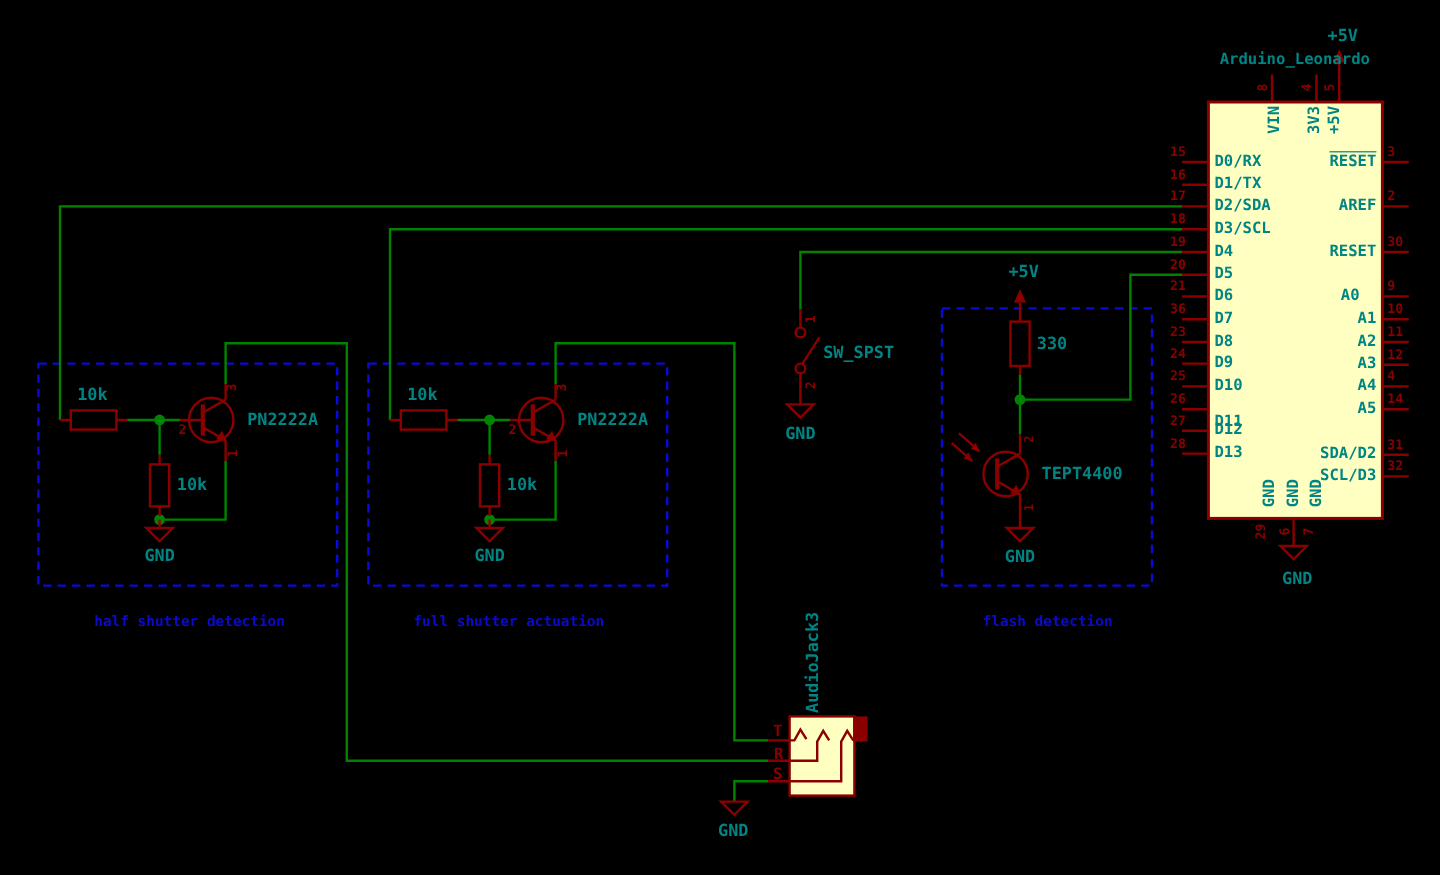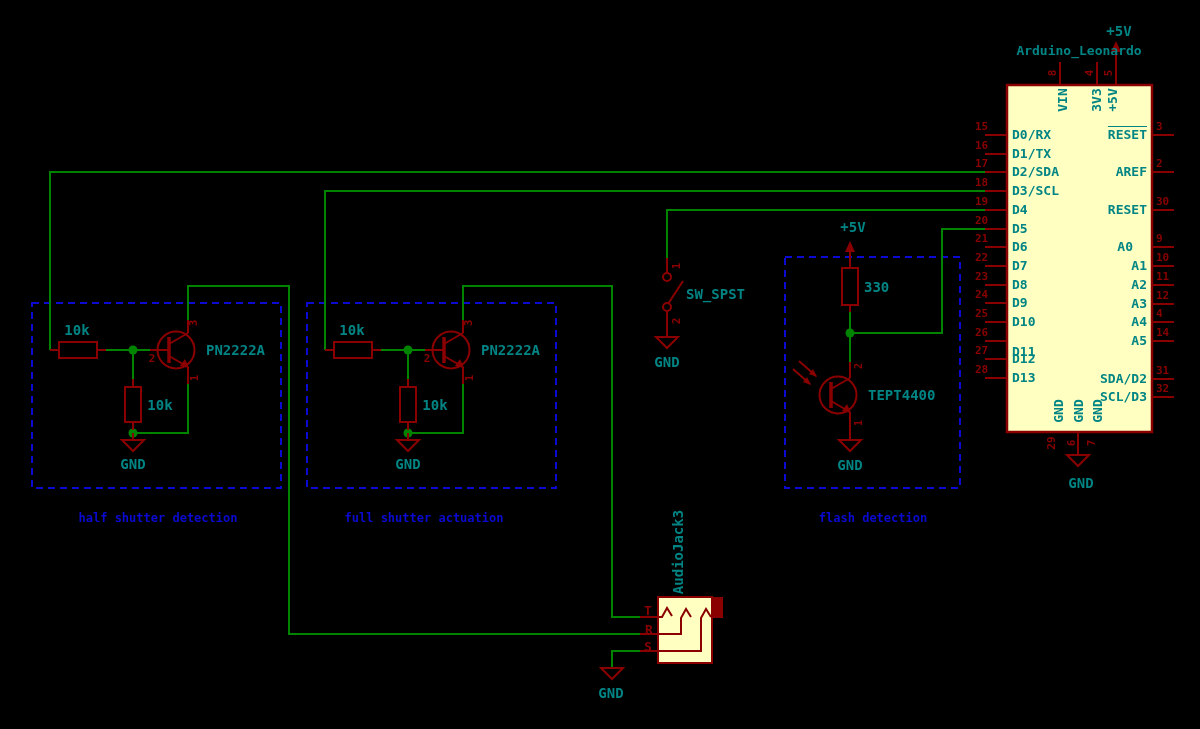--- a/index.html
+++ b/index.html
@@ -171,21 +171,21 @@
 <span class="t" style="left:1012px;top:351px">D12</span>
 <span class="t" style="left:1012px;top:370px">D13</span>
 
 <span class="t num rt" style="left:975px;top:119px;width:28px">15</span>
 <span class="t num rt" style="left:975px;top:138px;width:28px">16</span>
 <span class="t num rt" style="left:975px;top:156px;width:28px">17</span>
 <span class="t num rt" style="left:975px;top:175px;width:28px">18</span>
 <span class="t num rt" style="left:975px;top:194px;width:28px">19</span>
 <span class="t num rt" style="left:975px;top:213px;width:28px">20</span>
 <span class="t num rt" style="left:975px;top:231px;width:28px">21</span>
-<span class="t num rt" style="left:975px;top:250px;width:28px">22</span>
+<span class="t num rt" style="left:975px;top:250px;width:28px">36</span>
 <span class="t num rt" style="left:975px;top:269px;width:28px">23</span>
 <span class="t num rt" style="left:975px;top:287px;width:28px">24</span>
 <span class="t num rt" style="left:975px;top:306px;width:28px">25</span>
 <span class="t num rt" style="left:975px;top:325px;width:28px">26</span>
 <span class="t num rt" style="left:975px;top:343px;width:28px">27</span>
 <span class="t num rt" style="left:975px;top:362px;width:28px">28</span>
 
 <span class="t ol" style="right:53px;top:127px">RESET</span>
 <span class="t" style="right:53px;top:164px">AREF</span>
 <span class="t" style="right:53px;top:202px">RESET</span>

